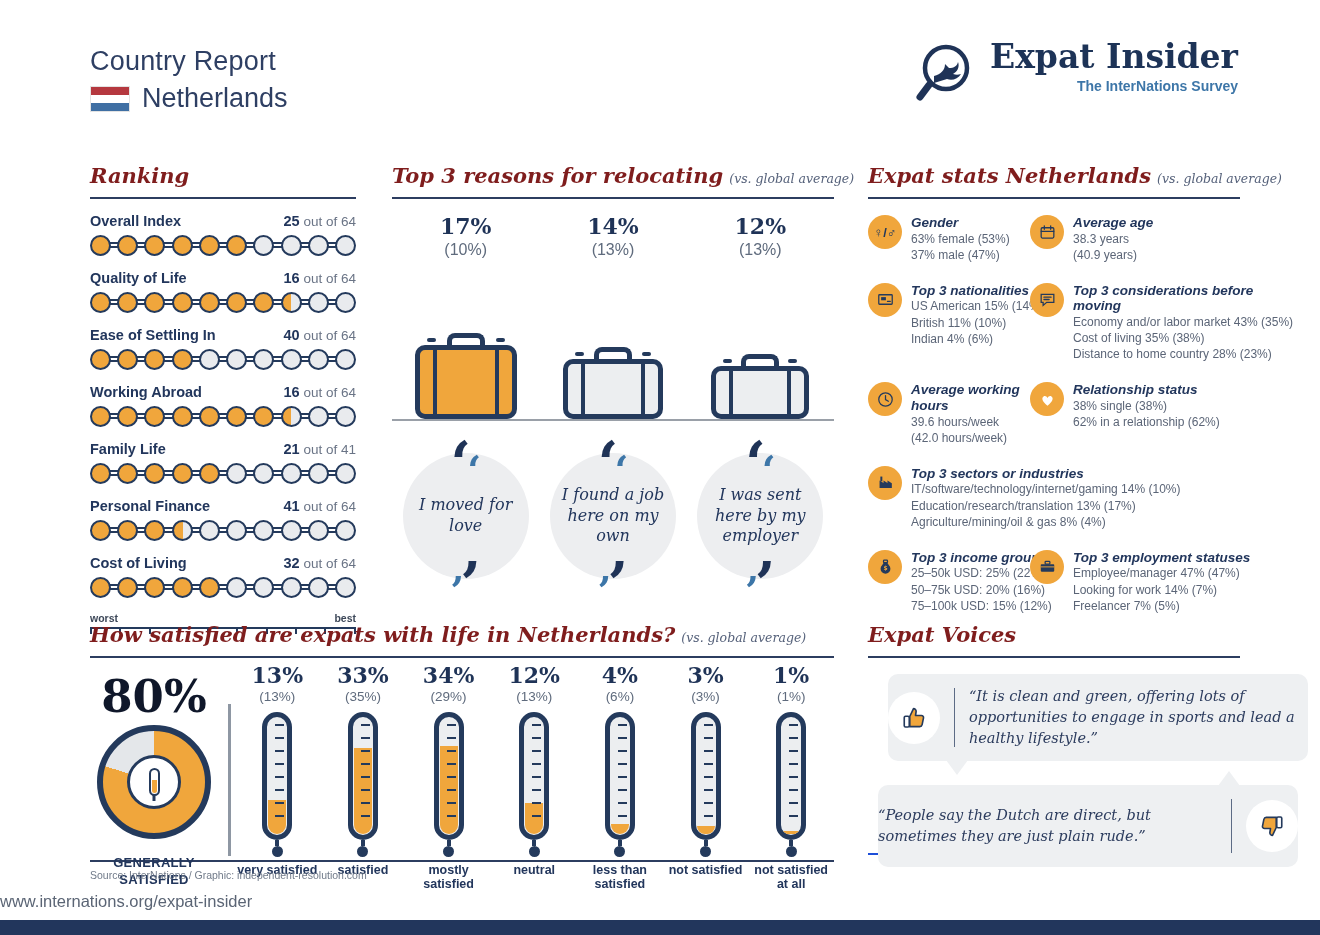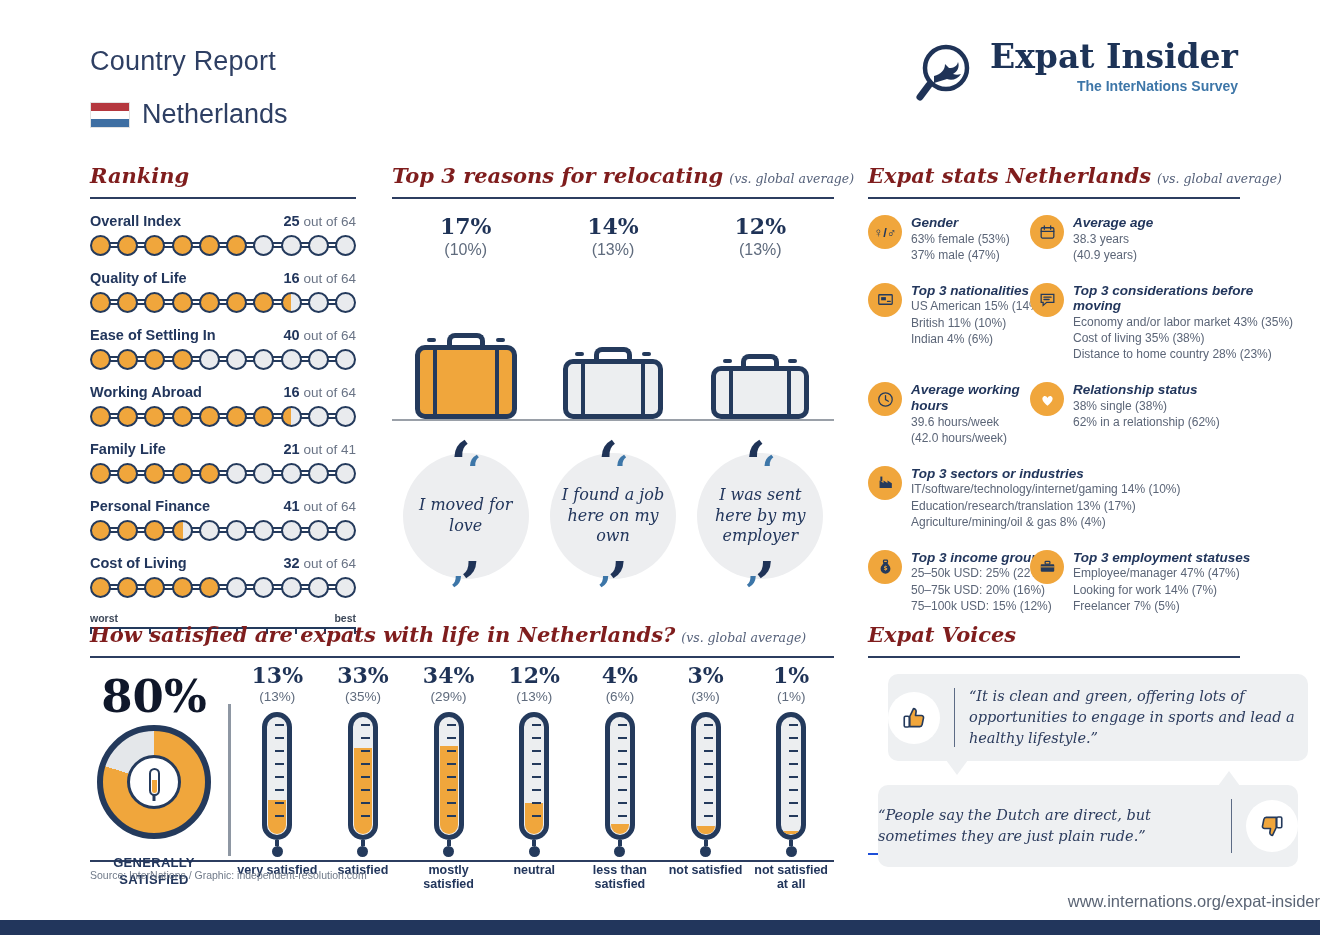--- a/index.html
+++ b/index.html
@@ -4,21 +4,21 @@
 <style>
   * { margin:0; padding:0; box-sizing:border-box; }
   html,body { background:#ffffff; }
   #page {
     position:relative; width:1320px; height:935px; overflow:hidden;
     background:#ffffff; font-family:"Liberation Sans", sans-serif; color:#22365c;
   }
   
   #header { position:absolute; left:90px; top:46px; }
   .report-label { font-size:27px; color:#2e3f63; font-weight:400; letter-spacing:.2px; }
-  .country-row { display:flex; align-items:center; margin-top:22px; }
+  .country-row { display:flex; align-items:center; margin-top:6px; }
   .flag { width:40px; height:26px; margin-right:12px;
     background:linear-gradient(#b5383f 0 33.4%, #ffffff 33.4% 66.7%, #3f6fa3 66.7% 100%);
     box-shadow:0 0 0 1px #e3e3e3 inset; }
   .country-name { font-size:27px; color:#2e3f63; }
   #logo { position:absolute; right:82px; top:40px; display:flex; align-items:flex-start; }
   #logo svg { margin-right:10px; }
   .logo-text { text-align:right; }
   .logo-title { font-family:"DejaVu Serif", serif; font-weight:700; font-size:33px; color:#1d3357; line-height:1.05; }
   .logo-sub { font-size:14px; font-weight:700; color:#3d76a8; margin-top:3px; }
   
@@ -124,21 +124,21 @@
     border-left:11px solid transparent; border-right:11px solid transparent; border-top:15px solid #eef0f2; }
   .bubble-2 { margin-top:24px; margin-left:10px; }
   .bubble-2::before { content:""; position:absolute; right:58px; top:-14px;
     border-left:11px solid transparent; border-right:11px solid transparent; border-bottom:15px solid #eef0f2; }
   .thumb-circle { flex:0 0 52px; width:52px; height:52px; border-radius:50%; background:#ffffff;
     display:flex; align-items:center; justify-content:center; }
   .v-divider { width:2px; align-self:stretch; background:#5c6b85; margin:2px 14px; }
   .voice-text { font-family:"DejaVu Serif", serif; font-style:italic; font-size:14.5px; line-height:1.45; color:#2c3c5e; }
   
   #source { position:absolute; left:90px; top:869px; font-size:10.5px; color:#707a89; }
-  #url { position:absolute; left:0; right:0; top:892px; text-align:right; font-size:16.5px; color:#5b6575; }
+  #url { position:absolute; left:0; right:0; top:892px; text-align:left; font-size:16.5px; color:#5b6575; }
   #bottombar { position:absolute; left:0; right:0; bottom:0; height:15px; background:#22365c; }
   svg .ln { stroke:#243a5c; stroke-width:1.6; fill:none; stroke-linecap:round; }
 </style>
 </head>
 <body>
 
 <div id="page">
 
   <div id="header">
     <div class="report-label">Country Report</div>

